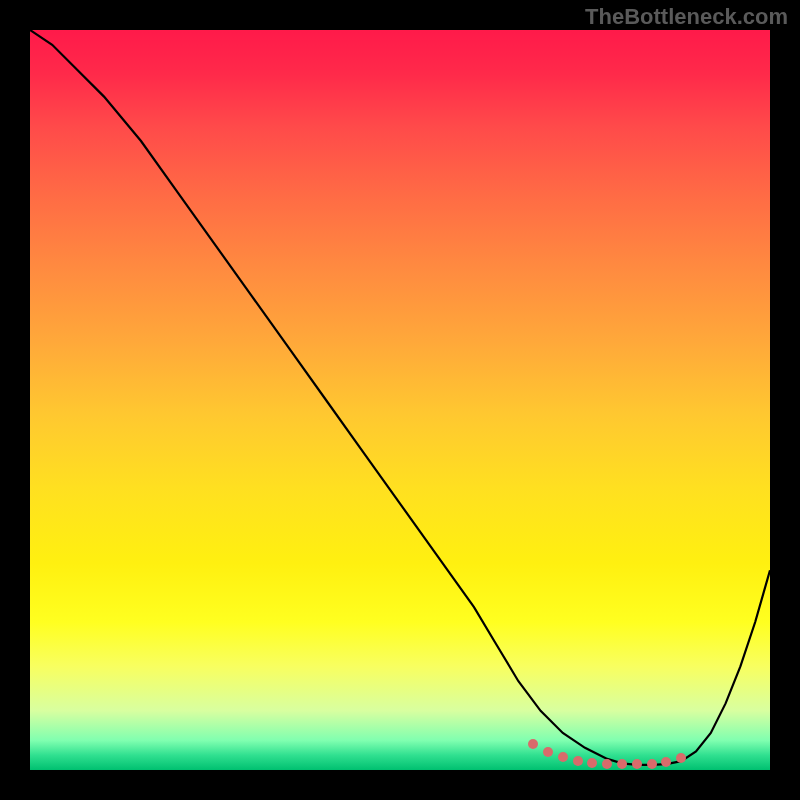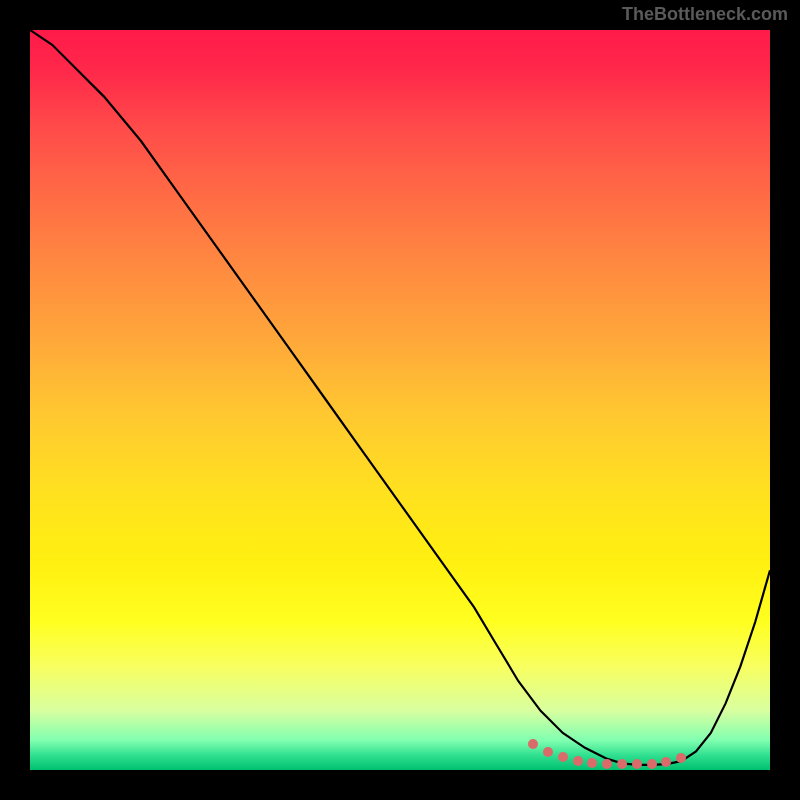--- a/index.html
+++ b/index.html
@@ -9,21 +9,21 @@
     background: #000;
     position: relative;
     font-family: Arial, sans-serif;
     overflow: hidden;
   }
   .watermark {
     position: absolute;
     top: 4px;
     right: 12px;
     color: #5a5a5a;
-    font-size: 18px;
+    font-size: 22px;
     font-weight: bold;
     z-index: 10;
   }
   .plot-area {
     position: absolute;
     left: 30px;
     top: 30px;
     width: 740px;
     height: 740px;
     overflow: hidden;

